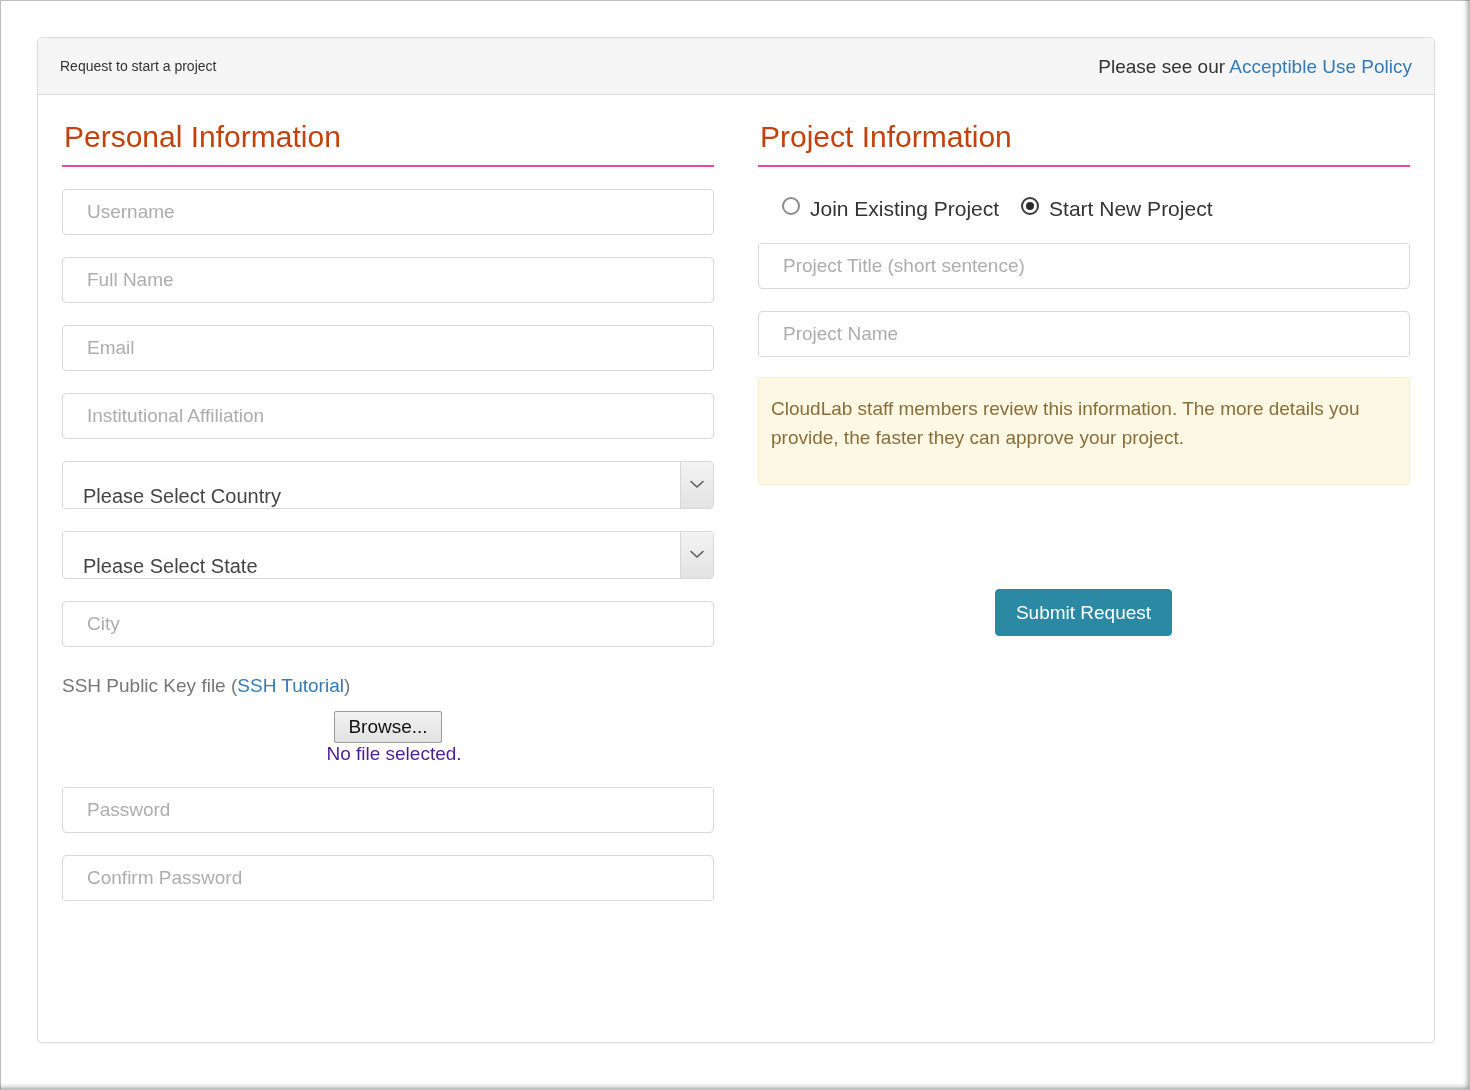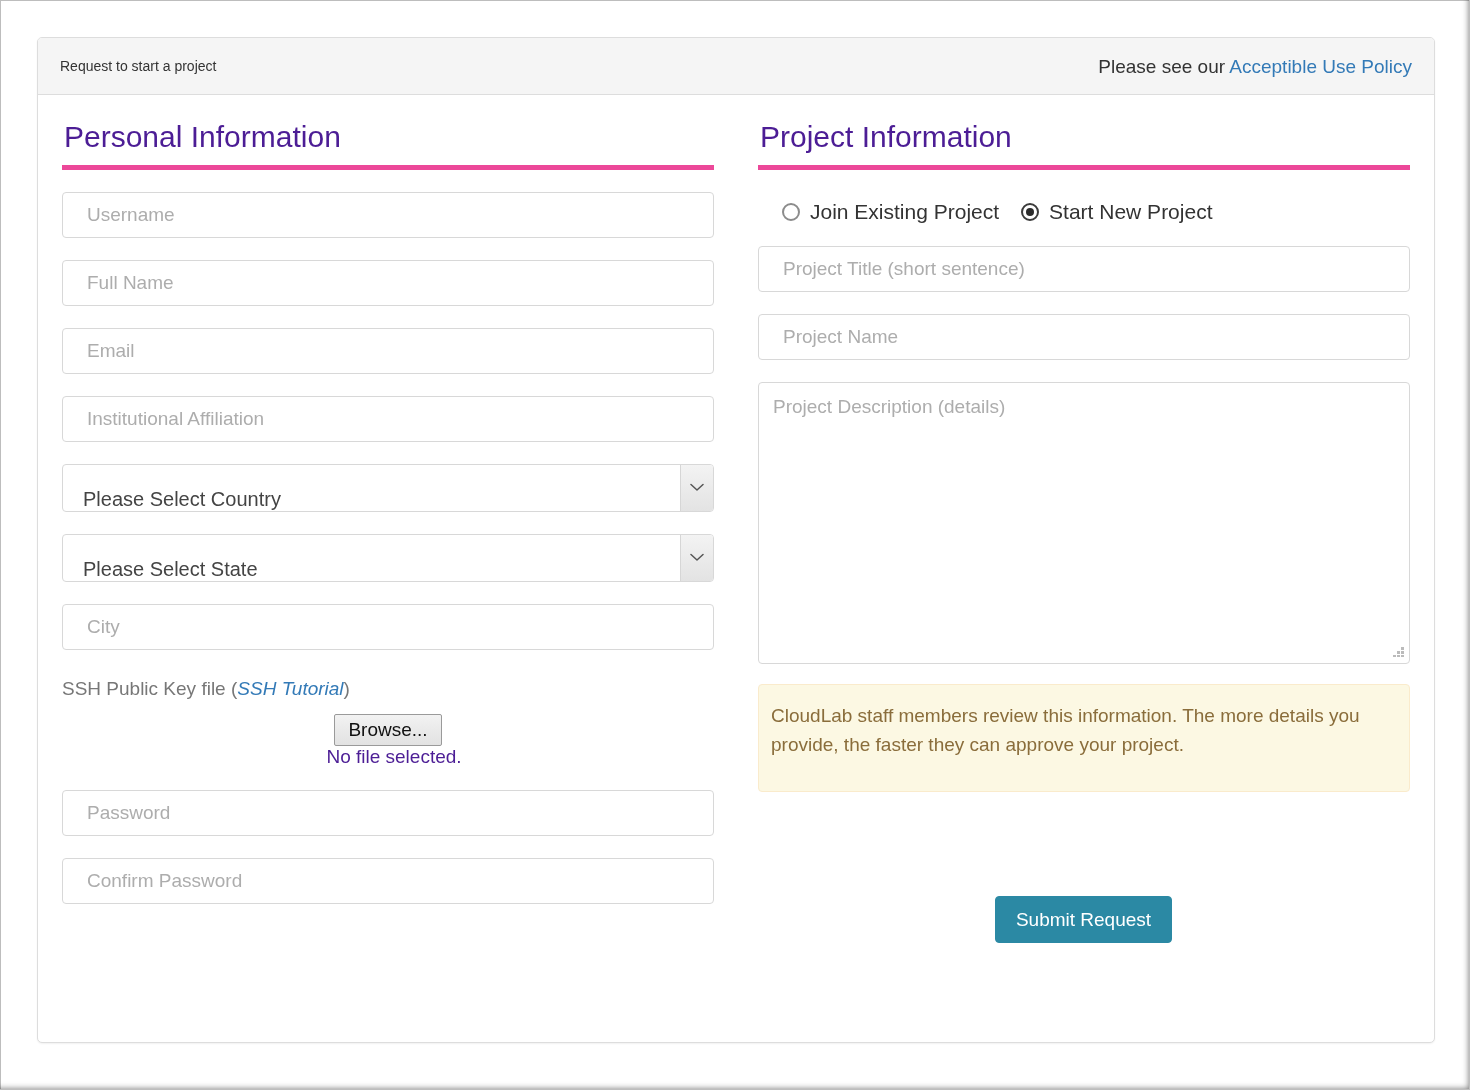--- a/index.html
+++ b/index.html
@@ -93,24 +93,24 @@
     padding: 26px 22px 0 24px;
   }
   #right-column {
     width: 698px;
     padding: 26px 24px 0 22px;
   }
 
   .section-heading {
     font-size: 30px;
     font-weight: normal;
-    color: #4c1d95;
+    color: #c2410c;
     margin: 0;
     padding: 0 0 12px 2px;
-    border-bottom: 5px solid #ec4899;
+    border-bottom: 2px solid #ec4899;
     line-height: 1.05;
   }
 
   
   .form-field {
     box-sizing: border-box;
     display: block;
     width: 100%;
     height: 46px;
     margin-top: 22px;
@@ -169,21 +169,20 @@
   .ssh-label {
     margin-top: 28px;
     font-size: 19px;
     color: #777777;
     line-height: 1.2;
   }
   .ssh-link {
     color: #337ab7;
     text-decoration: none;
     cursor: pointer;
-    font-style: italic;
   }
 
   .file-row {
     margin-top: 14px;
     display: flex;
     align-items: center;
     flex-direction: column;
   }
   .browse-button {
     font-family: "Liberation Sans", sans-serif;
@@ -204,21 +203,20 @@
 
   
   .radio-row {
     margin-top: 30px;
     display: flex;
     align-items: center;
     padding-left: 24px;
   }
   .radio-option {
     display: flex;
-    align-items: center;
     cursor: pointer;
     margin-right: 22px;
   }
   .radio-circle {
     width: 18px;
     height: 18px;
     box-sizing: border-box;
     border: 2px solid #8c8c8c;
     border-radius: 50%;
     background: #ffffff;
@@ -376,31 +374,20 @@
             <span class="radio-circle checked">
               <span class="radio-dot"></span>
             </span>
             <span class="radio-label">Start New Project</span>
           </label>
         </div>
 
         <input class="form-field" type="text" placeholder="Project Title (short sentence)" style="">
         <input class="form-field" type="text" placeholder="Project Name" style="">
 
-        <div class="textarea-wrap">
-          <textarea class="form-textarea" placeholder="Project Description (details)" style=""></textarea>
-          <svg class="resize-grip" width="12" height="12" viewBox="0 0 12 12">
-            <rect x="8" y="1" width="3" height="3" fill="#bbbbbb"></rect>
-            <rect x="8" y="5" width="3" height="3" fill="#bbbbbb"></rect>
-            <rect x="4" y="5" width="3" height="3" fill="#bbbbbb"></rect>
-            <rect x="8" y="9" width="3" height="2" fill="#bbbbbb"></rect>
-            <rect x="4" y="9" width="3" height="2" fill="#bbbbbb"></rect>
-            <rect x="0" y="9" width="3" height="2" fill="#bbbbbb"></rect>
-          </svg>
-        </div>
 
         <div class="notice-box">CloudLab staff members review this information. The more details you provide, the faster they can approve your project.</div>
 
         <div class="submit-row">
           <button class="submit-button">Submit Request</button>
         </div>
       </div>
 
     </div>
   </div>

